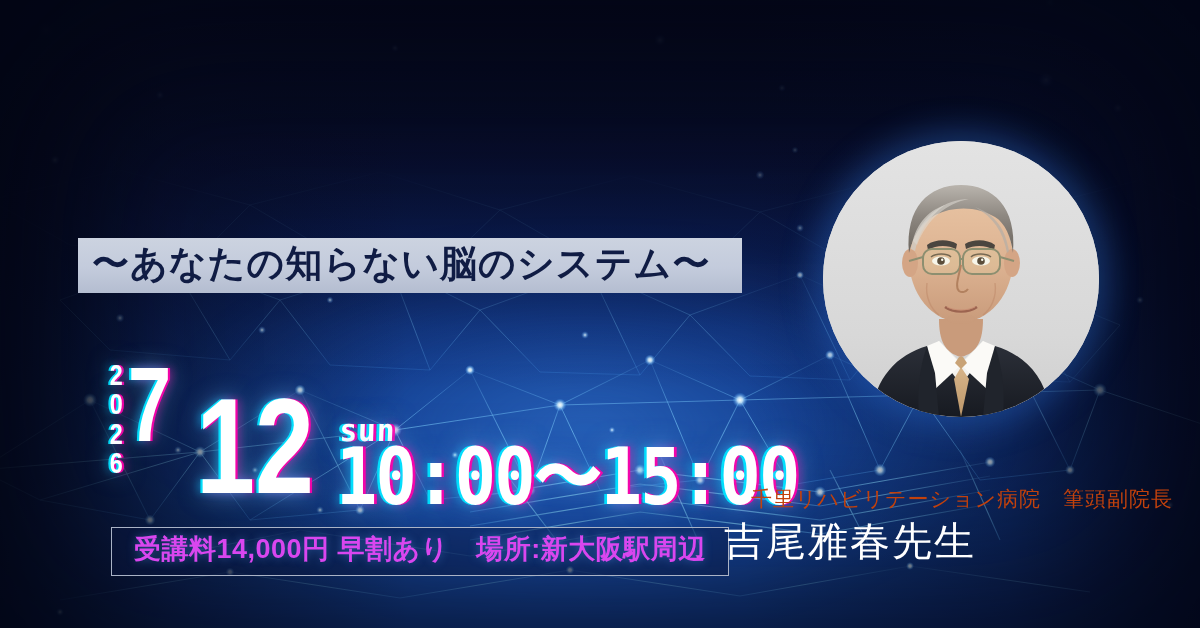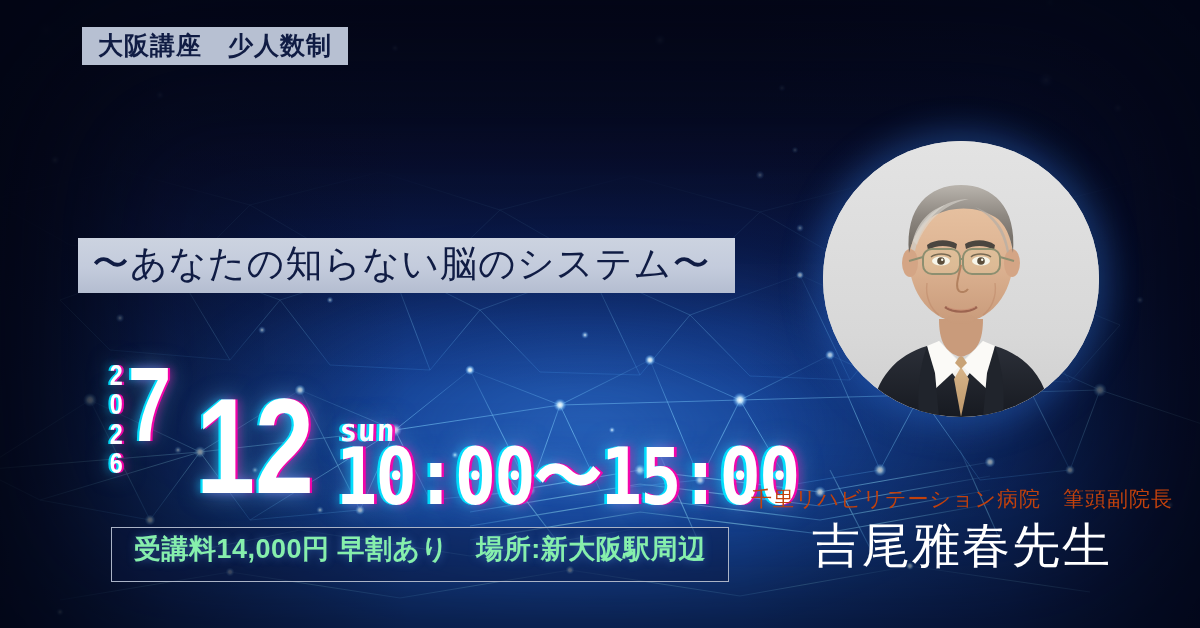--- a/index.html
+++ b/index.html
@@ -87,25 +87,25 @@
     font-weight: 700;
     line-height: 1.14;
     letter-spacing: 0.5px;
     white-space: pre-line;
   }
 
   
   .subtitle-bar {
     position: absolute;
     left: 78px; top: 238px;
-    padding: 6px 25px 9px 14px;
+    padding: 6px 32px 9px 14px;
     background: linear-gradient(180deg, #ccd3e0 0%, #c3cbdc 55%, #b4bdd0 100%);
     color: #101c44;
     font-size: 37px;
-    font-weight: 400;
+    font-weight: 700;
     line-height: 1.08;
     letter-spacing: 1px;
     white-space: pre;
   }
 
   
   .year {
     position: absolute;
     left: 103px; top: 360px;
     width: 34px;
@@ -160,24 +160,24 @@
     letter-spacing: -2px;
     transform: scaleX(0.88);
     transform-origin: left top;
     white-space: pre;
   }
 
   
   .info-bar {
     position: absolute;
     left: 111px; top: 527px;
-    padding: 7px 22px 16px 22px;
+    padding: 7px 22px 10px 22px;
     border: 1.5px solid #aab3c6;
     background: rgba(10,22,62,0.42);
-    color: #86efac;
+    color: #d946ef;
     font-size: 27px;
     font-weight: 700;
     line-height: 1.1;
     letter-spacing: 0.5px;
     white-space: pre;
     text-shadow: 0 0 10px rgba(90,160,255,0.45);
   }
 
   
   .portrait-wrap {
@@ -199,25 +199,24 @@
     text-align: center;
     color: #c2410c;
     font-size: 21px;
     font-weight: 400;
     letter-spacing: 1px;
     line-height: 1.1;
     white-space: pre;
   }
   .speaker-name {
     position: absolute;
-    left: 742px; top: 519px;
+    left: 724px; top: 519px;
     width: 440px;
-    text-align: center;
     color: #ffffff;
-    font-size: 48px;
+    font-size: 40px;
     font-weight: 400;
     letter-spacing: 2px;
     line-height: 1.12;
     white-space: pre;
   }
 </style>
 </head>
 <body>
 
 <div id="banner">
@@ -442,21 +441,20 @@
 
       <path d="M122,166 C130,172 146,172 154,166" stroke="#9c6450" stroke-width="2.4" fill="none"></path>
       <path d="M124,166 C132,170 144,170 152,166" stroke="#c98f74" stroke-width="1" fill="none"></path>
 
       <path d="M104,142 C102,156 108,168 116,174" stroke="#c08c6c" stroke-width="1.4" fill="none" opacity="0.6"></path>
       <path d="M172,142 C174,156 168,168 160,174" stroke="#c08c6c" stroke-width="1.4" fill="none" opacity="0.6"></path>
       <ellipse cx="138" cy="178" rx="14" ry="5" fill="#c99b7b" opacity="0.5"></ellipse>
     </svg>
   </div>
 
-  <div class="badge">大阪講座　少人数制</div>
 
 
   <div class="subtitle-bar">〜あなたの知らない脳のシステム〜</div>
 
   <div class="year chroma">
     <span>2</span>
     <span>0</span>
     <span>2</span>
     <span>6</span>
   </div>

